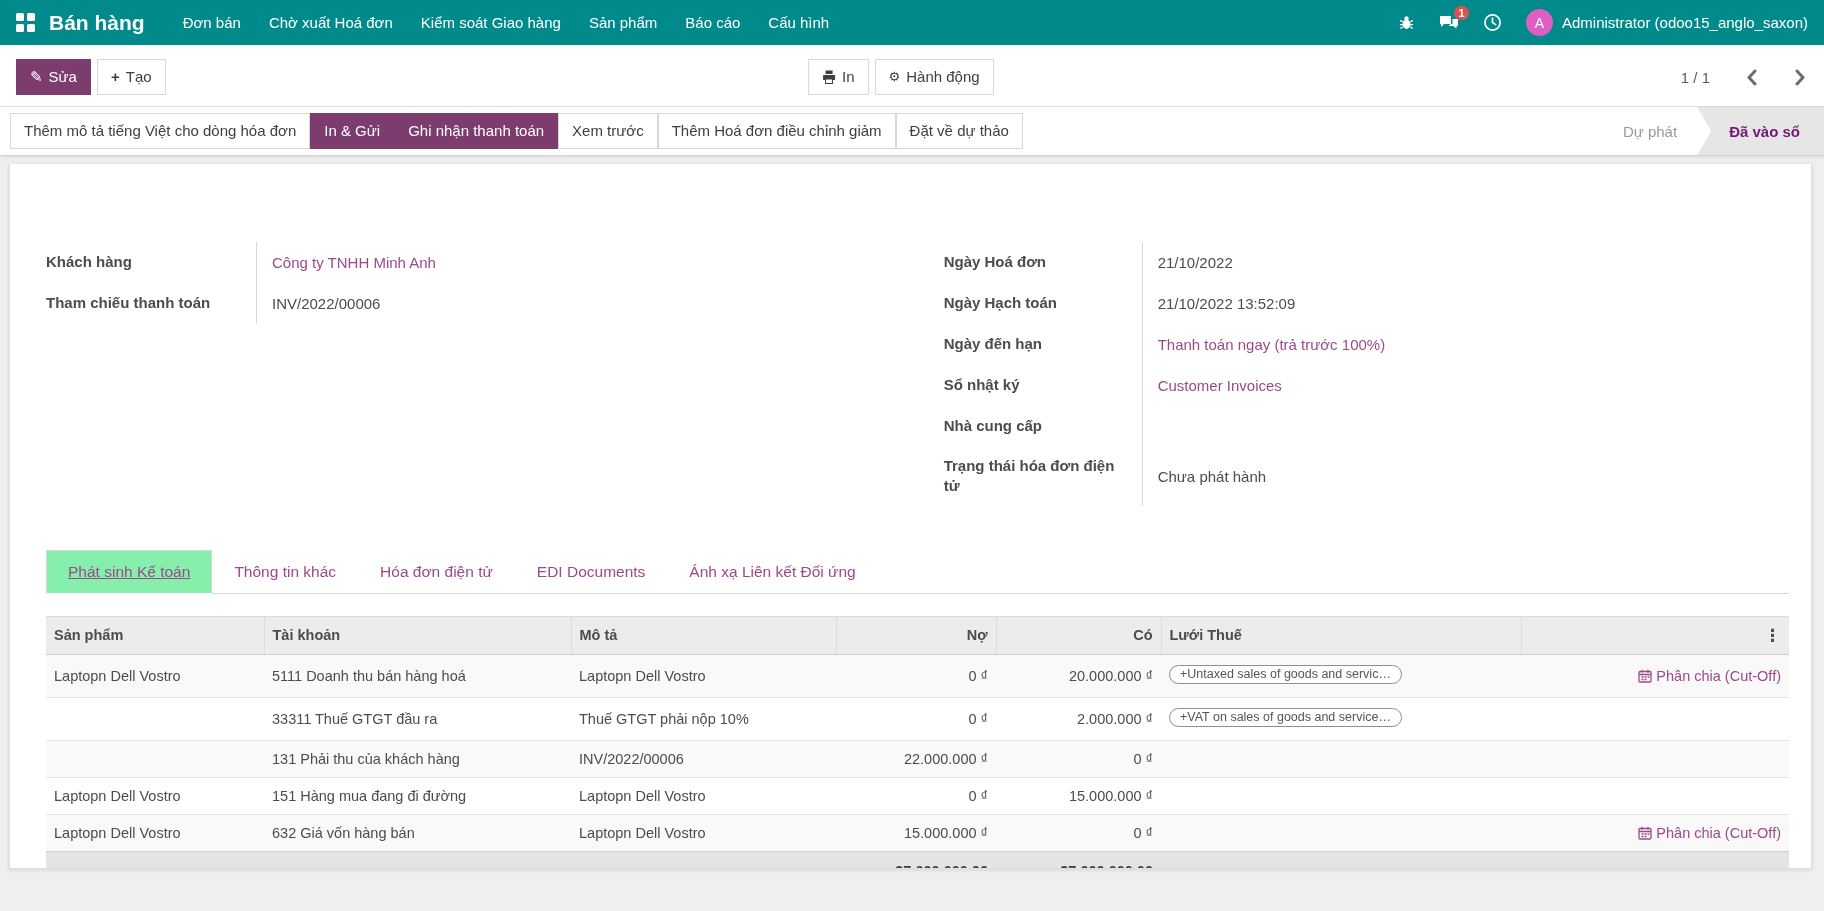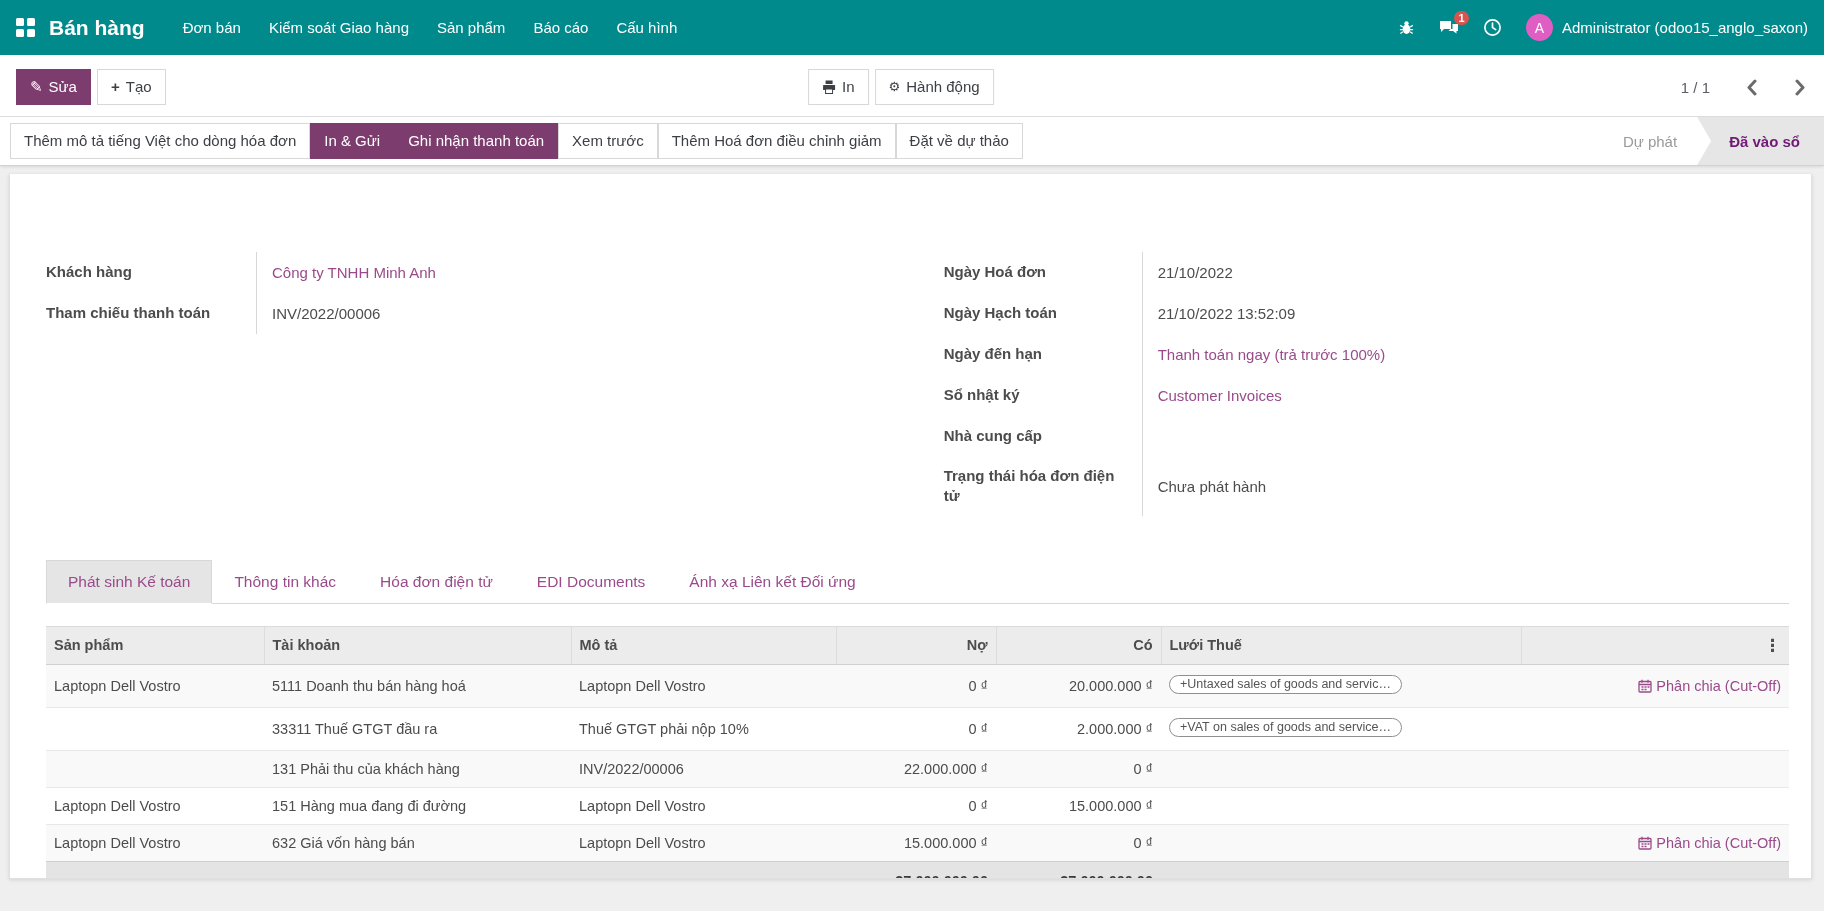--- a/index.html
+++ b/index.html
@@ -5,21 +5,21 @@
   * { box-sizing: border-box; margin: 0; padding: 0; }
   html, body { width: 1824px; height: 911px; overflow: hidden; }
   body {
     font-family: "Liberation Sans", "DejaVu Sans", sans-serif;
     font-size: 15px; color: #4c4c4c; background: #efefef;
   }
   a { text-decoration: none; cursor: pointer; }
 
   
   .navbar {
-    height: 55px; background: #018a8c; color: #fff;
+    height: 45px; background: #018a8c; color: #fff;
     display: flex; align-items: center; padding: 0 16px;
   }
   .apps-icon { display: grid; grid-template-columns: 8px 8px; grid-template-rows: 8px 8px;
     gap: 3px; margin-right: 14px; cursor: pointer; }
   .apps-icon span { background: #fff; border-radius: 1.5px; }
   .app-name { font-size: 21px; font-weight: bold; margin-right: 24px; cursor: pointer; }
   .nav-menu { display: flex; align-items: stretch; height: 45px; }
   .nav-menu a { color: #fff; font-size: 15px; padding: 0 14px; line-height: 45px; display: block; }
   .nav-right { margin-left: auto; display: flex; align-items: center; gap: 24px; }
   .nav-icon { position: relative; cursor: pointer; display: flex; align-items: center; }
@@ -84,21 +84,21 @@
   .o-value { border-left: 1px solid #d8d8d8; padding: 9px 0 9px 15px; min-height: 41px;
     display: flex; align-items: center; color: #4c4c4c; }
   .o-value a { color: #9a4a8a; }
 
   
   .tabs { display: flex; border-bottom: 1px solid #d8d8d8; margin-top: 44px; }
   .tab {
     padding: 12px 21px; color: #9a4a8a; font-size: 15.5px; cursor: pointer;
     border: 1px solid transparent; margin-bottom: -1px; white-space: nowrap;
   }
-  .tab.active { background: #e5e5e5; border-color: #d8d8d8 #d8d8d8 #fff; }
+  .tab.active { background: #86efac; border-color: #d8d8d8 #d8d8d8 #fff; text-decoration: underline; }
 
   
   .table-wrap { padding-top: 22px; }
   table { width: 100%; border-collapse: collapse; table-layout: fixed; font-size: 14.5px; }
   thead th {
     background: #ececec; font-weight: bold; color: #4c4c4c; text-align: left;
     padding: 10px 8px; border-top: 1px solid #dadada; border-bottom: 1px solid #d0d0d0;
     border-left: 1px solid #dcdcdc; overflow: hidden; white-space: nowrap;
   }
   thead th:first-child { border-left: none; }
@@ -127,20 +127,21 @@
   <span class="apps-icon">
       <span></span>
       <span></span>
       <span></span>
       <span></span>
     </span>
   <span class="app-name">Bán hàng</span>
   <nav class="nav-menu">
 
   <a>Đơn bán</a>
+      <a>Chờ xuất Hoá đơn</a>
       <a>Kiểm soát Giao hàng</a>
       <a>Sản phẩm</a>
       <a>Báo cáo</a>
       <a>Cấu hình</a>
     </nav>
   <div class="nav-right">
     <span class="nav-icon">
       <svg width="17" height="17" viewBox="0 0 16 16" fill="#fff">
           <ellipse cx="8" cy="9.5" rx="3.6" ry="4.5"></ellipse>
           <circle cx="8" cy="4" r="2"></circle>

